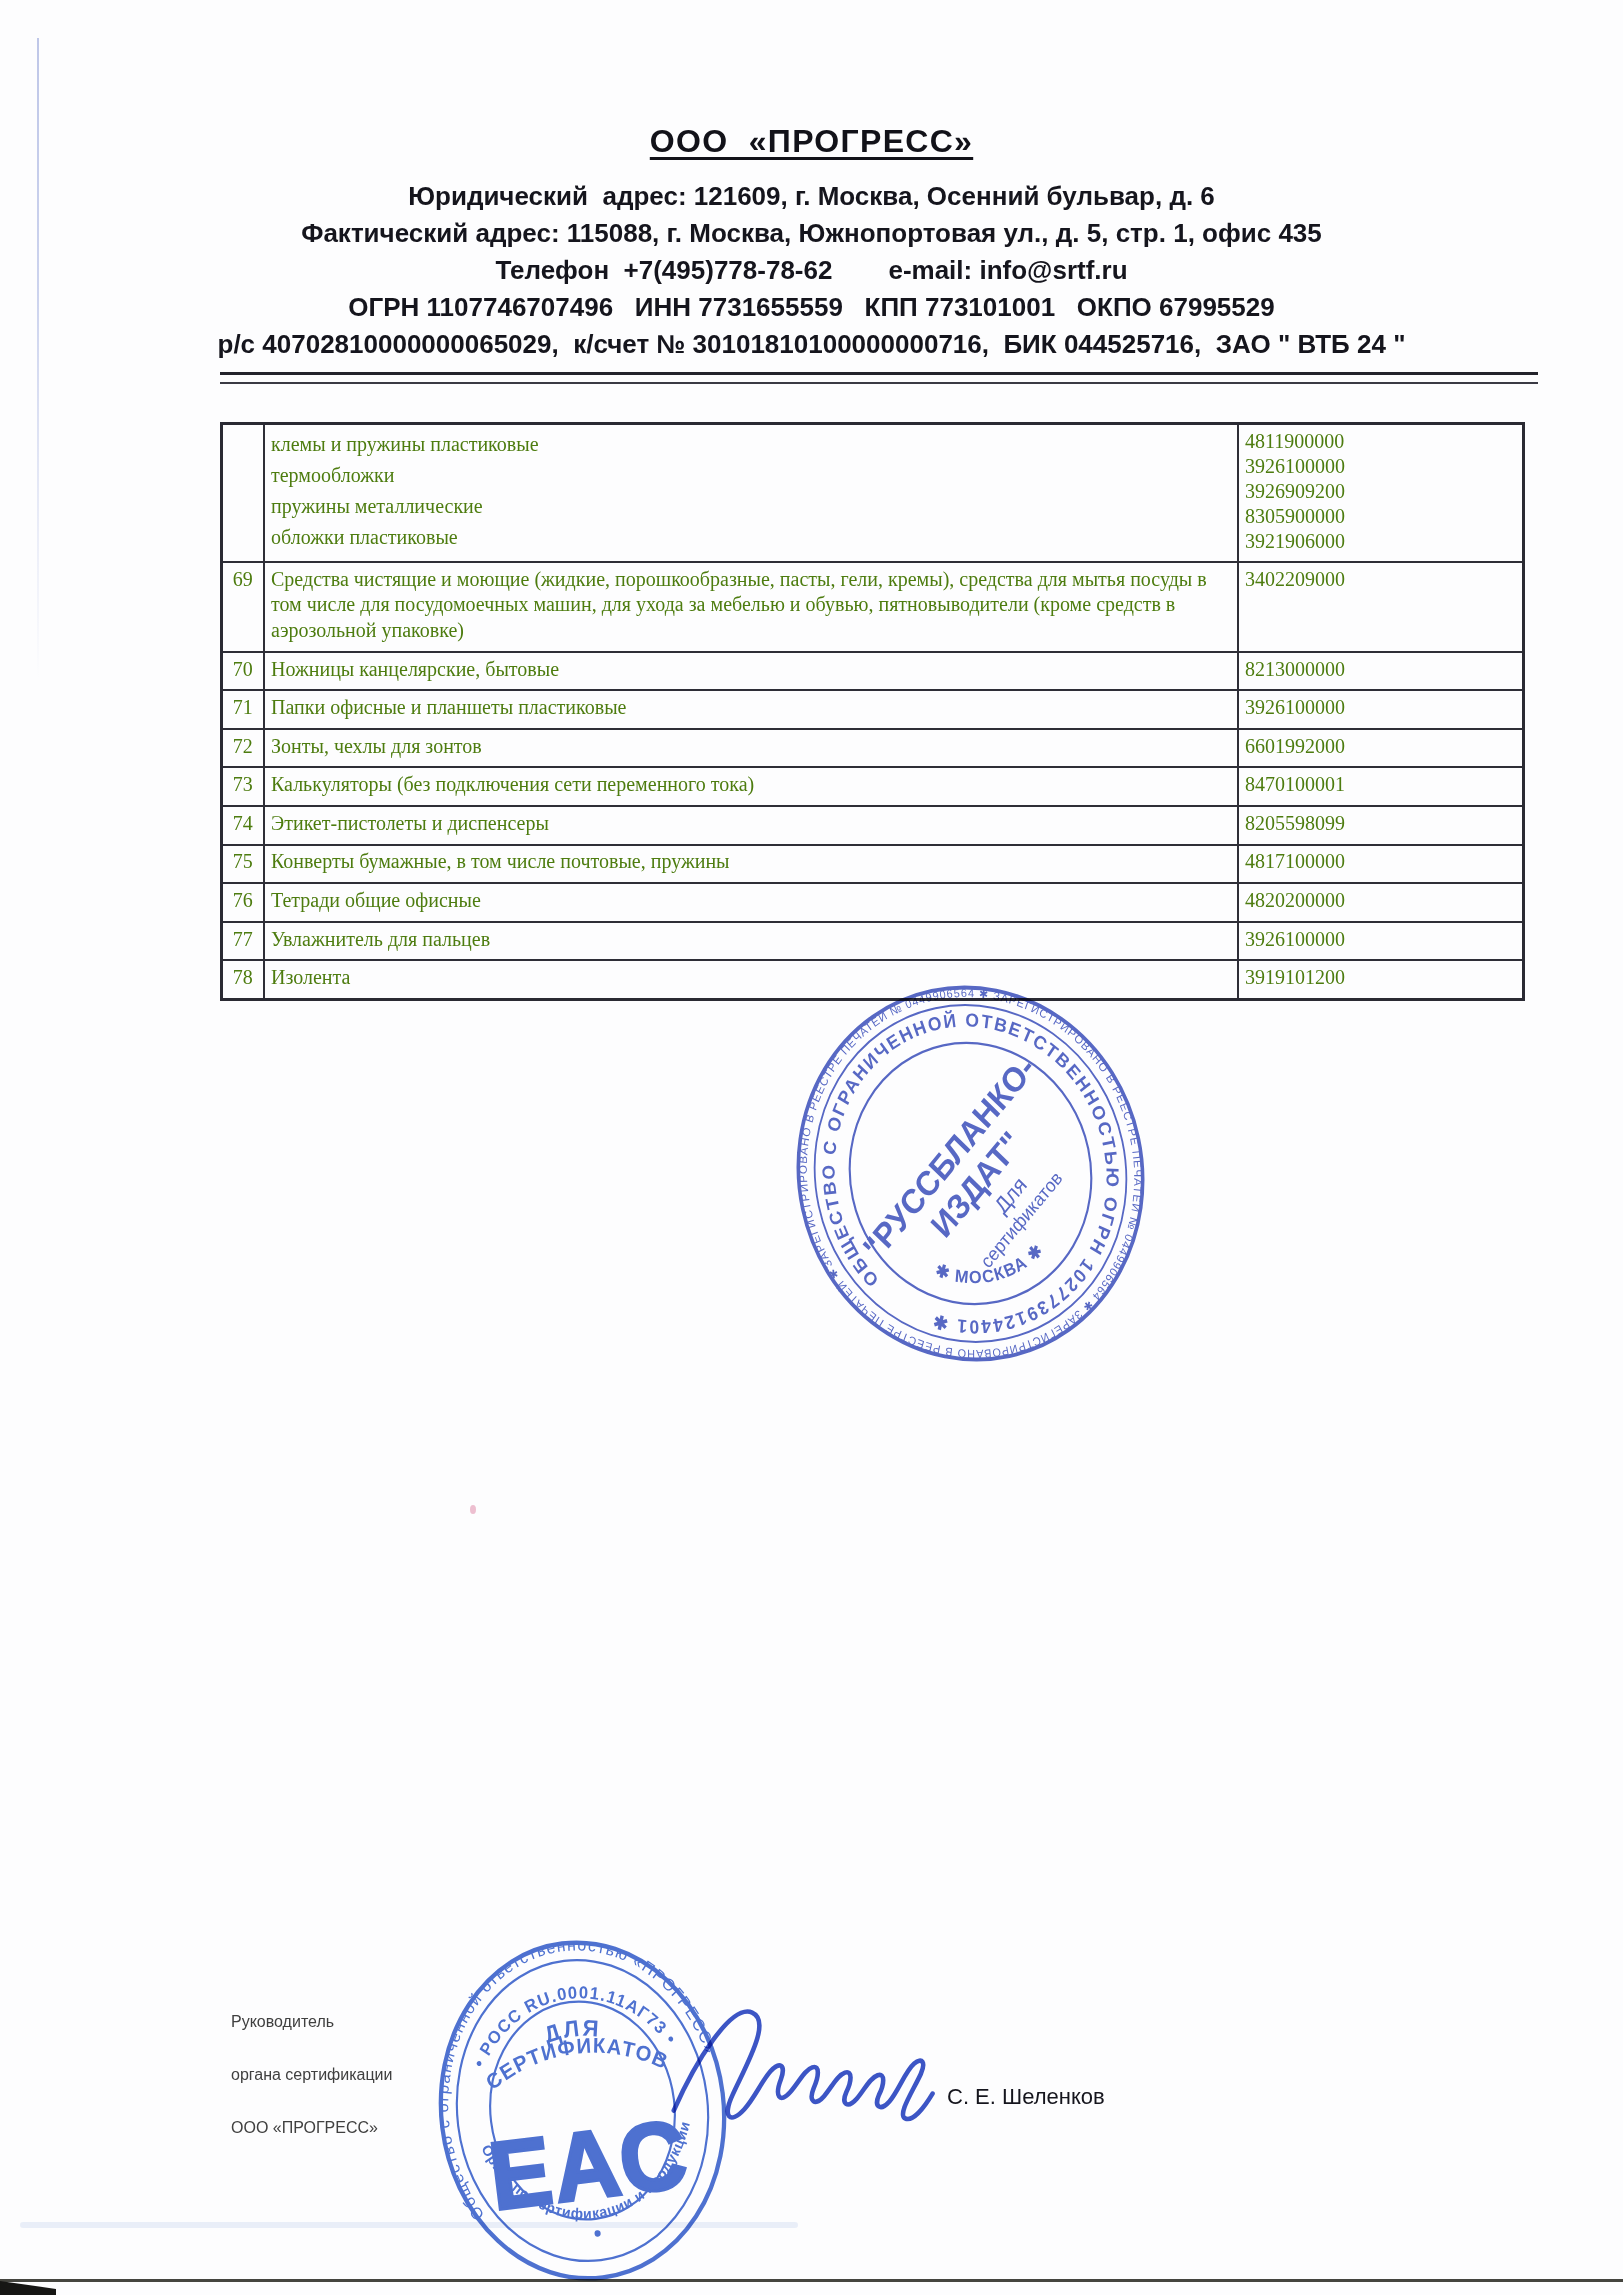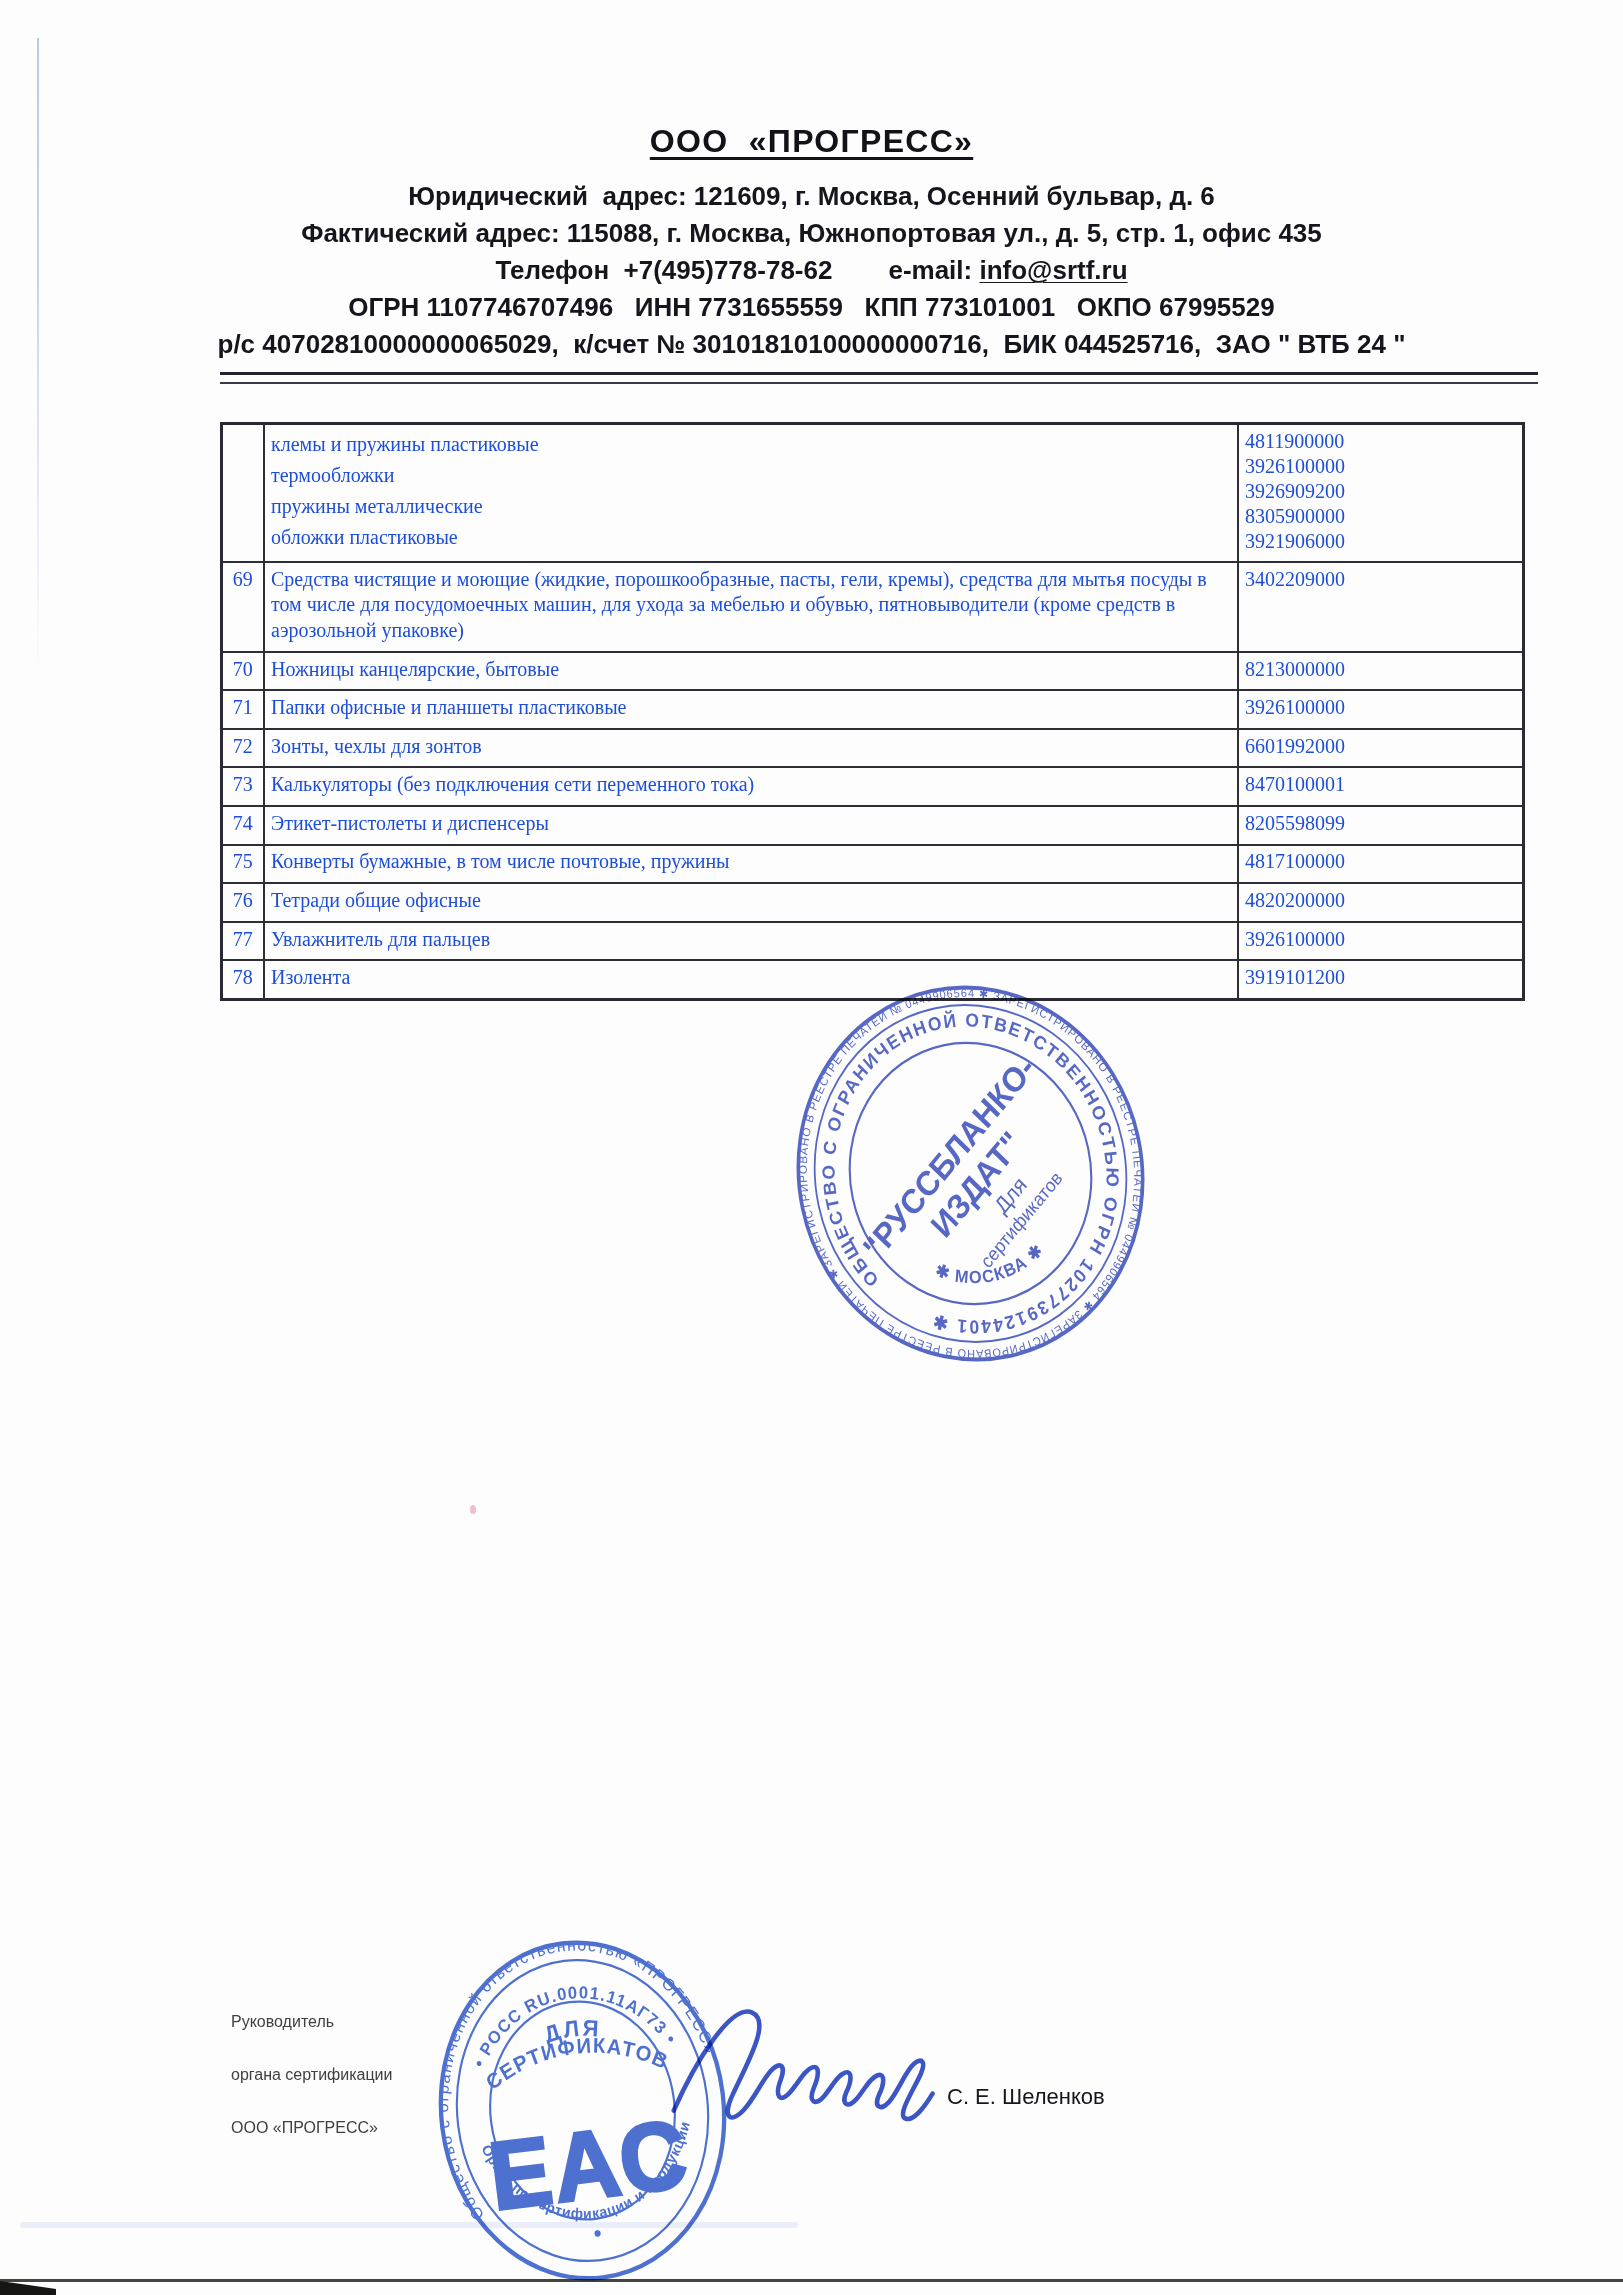--- a/index.html
+++ b/index.html
@@ -12,34 +12,34 @@
   .pre{white-space:pre-wrap;}
 
   
   .doc-header{position:absolute;top:123px;left:0;width:1623px;text-align:center;}
   .doc-title{
     font-size:32px;font-weight:700;letter-spacing:1.3px;
     text-decoration:underline;text-decoration-thickness:2.6px;text-underline-offset:5.2px;
     color:#121219;
   }
   .header-lines{margin-top:18.3px;font-weight:700;font-size:26px;line-height:37px;color:#15151d;}
-  .email{ text-decoration:underline;text-underline-offset:3.3px;text-decoration-thickness:1.3px;margin-top:11px;}
+  .email{ text-underline-offset:3.3px;text-decoration-thickness:1.3px;margin-top:11px;}
   .email-label{margin-left:56px;}
 
   
   .double-rule{
     position:absolute;left:220px;top:372px;width:1318px;height:7.2px;
     border-top:3.9px solid #23232b;border-bottom:2px solid #3a3a44;
   }
 
   
   table.products{
     position:absolute;left:220px;top:422px;width:1302px;
     border-collapse:collapse;table-layout:fixed;
-    font-family:"Liberation Serif",serif;font-size:20px;color:#1d4ed8;
+    font-family:"Liberation Serif",serif;font-size:20px;color:#4d7c0f;
     border:3.3px solid #2a2a33;
   }
   table.products td{
     border:2px solid #2e2e37;vertical-align:top;
     padding:3.9px 6.5px 7.2px 6.5px;line-height:25.5px;
   }
   td.col-num{text-align:center;padding-left:1.3px;padding-right:1.3px;}
   td.col-desc .desc-line{line-height:31px;}
   td.col-code{padding-left:5.2px;}
   td.col-code .code-line{line-height:25px;}

